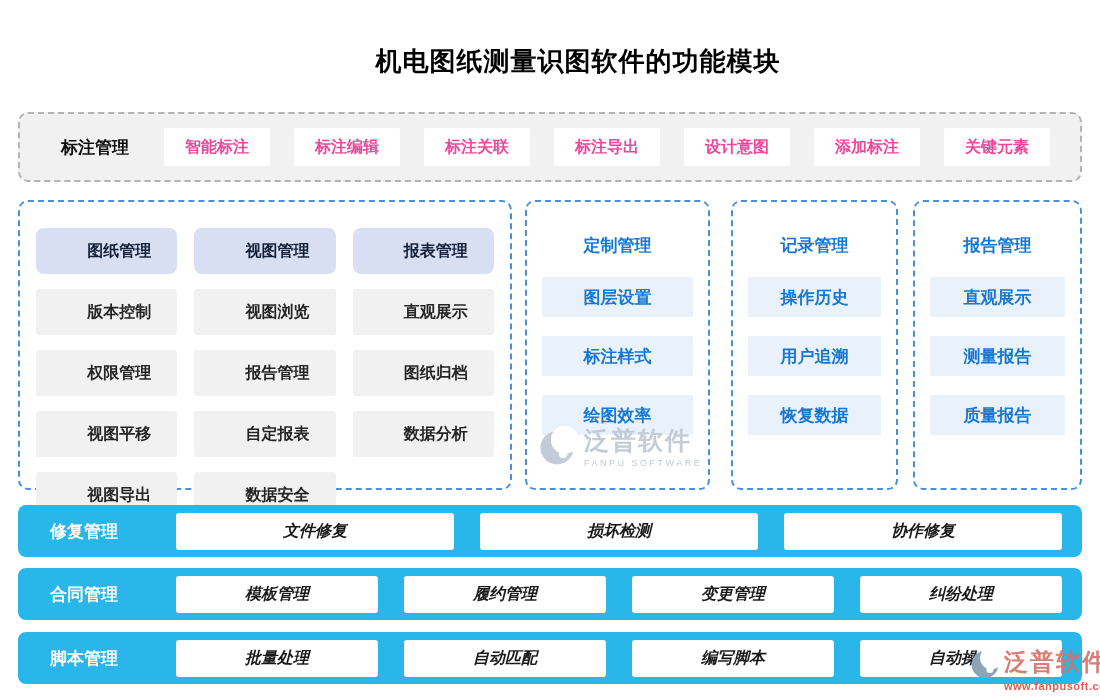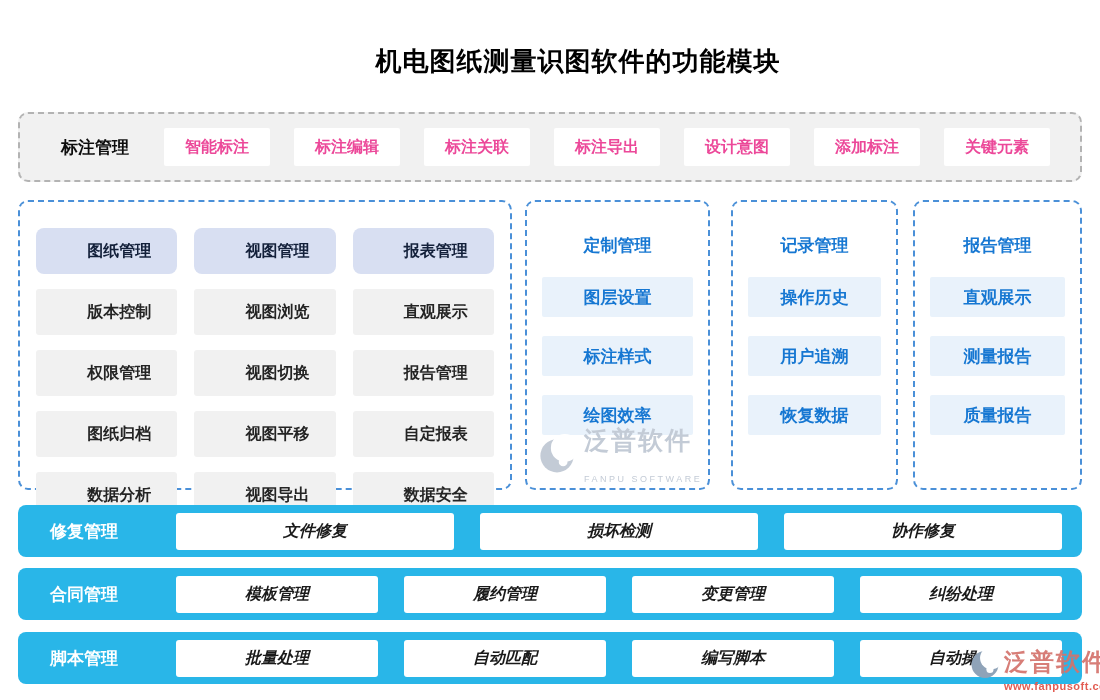--- a/index.html
+++ b/index.html
@@ -64,21 +64,21 @@
     flex:1; height:37px; margin-left:26px; background:#ffffff; border-radius:3px;
     display:flex; align-items:center; justify-content:center;
     font-size:16px; font-weight:bold; color:#1a1a1a; cursor:pointer;font-style:italic;
   }
   
   .wm-center {
     position:absolute; left:536px; top:424px; display:flex; align-items:center; gap:6px;
     pointer-events:none; z-index:5;
   }
   .wm-center .wm-name { font-size:25px; font-weight:bold; color:#c3cbd6; letter-spacing:2px; }
-  .wm-center .wm-sub  { font-size:9px; color:#c3cbd6; letter-spacing:2.5px; margin-top:17px; }
+  .wm-center .wm-sub  { font-size:9px; color:#c3cbd6; letter-spacing:2.5px; margin-top:1px; }
   .wm-corner {
     position:absolute; left:968px; top:646px; z-index:6; pointer-events:none;
     display:flex; align-items:flex-start; gap:2px;
   }
   .wm-corner .wm-name { font-size:24px; font-weight:bold; color:#d4736c; letter-spacing:2px; opacity:.92; }
   .wm-corner .wm-url  { font-size:11px; font-weight:bold; color:#e25c52; letter-spacing:.5px; margin-top:2px; }
   .wm-logo { flex:none; }
 </style>
 </head>
 <body>
@@ -103,21 +103,20 @@
     <div class="panel panel-matrix">
       <div class="cell cell-header">图纸管理</div>
       <div class="cell cell-header">视图管理</div>
       <div class="cell cell-header">报表管理</div>
 
       <div class="cell cell-gray">版本控制</div>
       <div class="cell cell-gray">视图浏览</div>
       <div class="cell cell-gray">直观展示</div>
 
       <div class="cell cell-gray">权限管理</div>
-      <div class="cell cell-gray">视图切换</div>
       <div class="cell cell-gray">报告管理</div>
 
       <div class="cell cell-gray">图纸归档</div>
       <div class="cell cell-gray">视图平移</div>
       <div class="cell cell-gray">自定报表</div>
 
       <div class="cell cell-gray">数据分析</div>
       <div class="cell cell-gray">视图导出</div>
       <div class="cell cell-gray">数据安全</div>
     </div>

